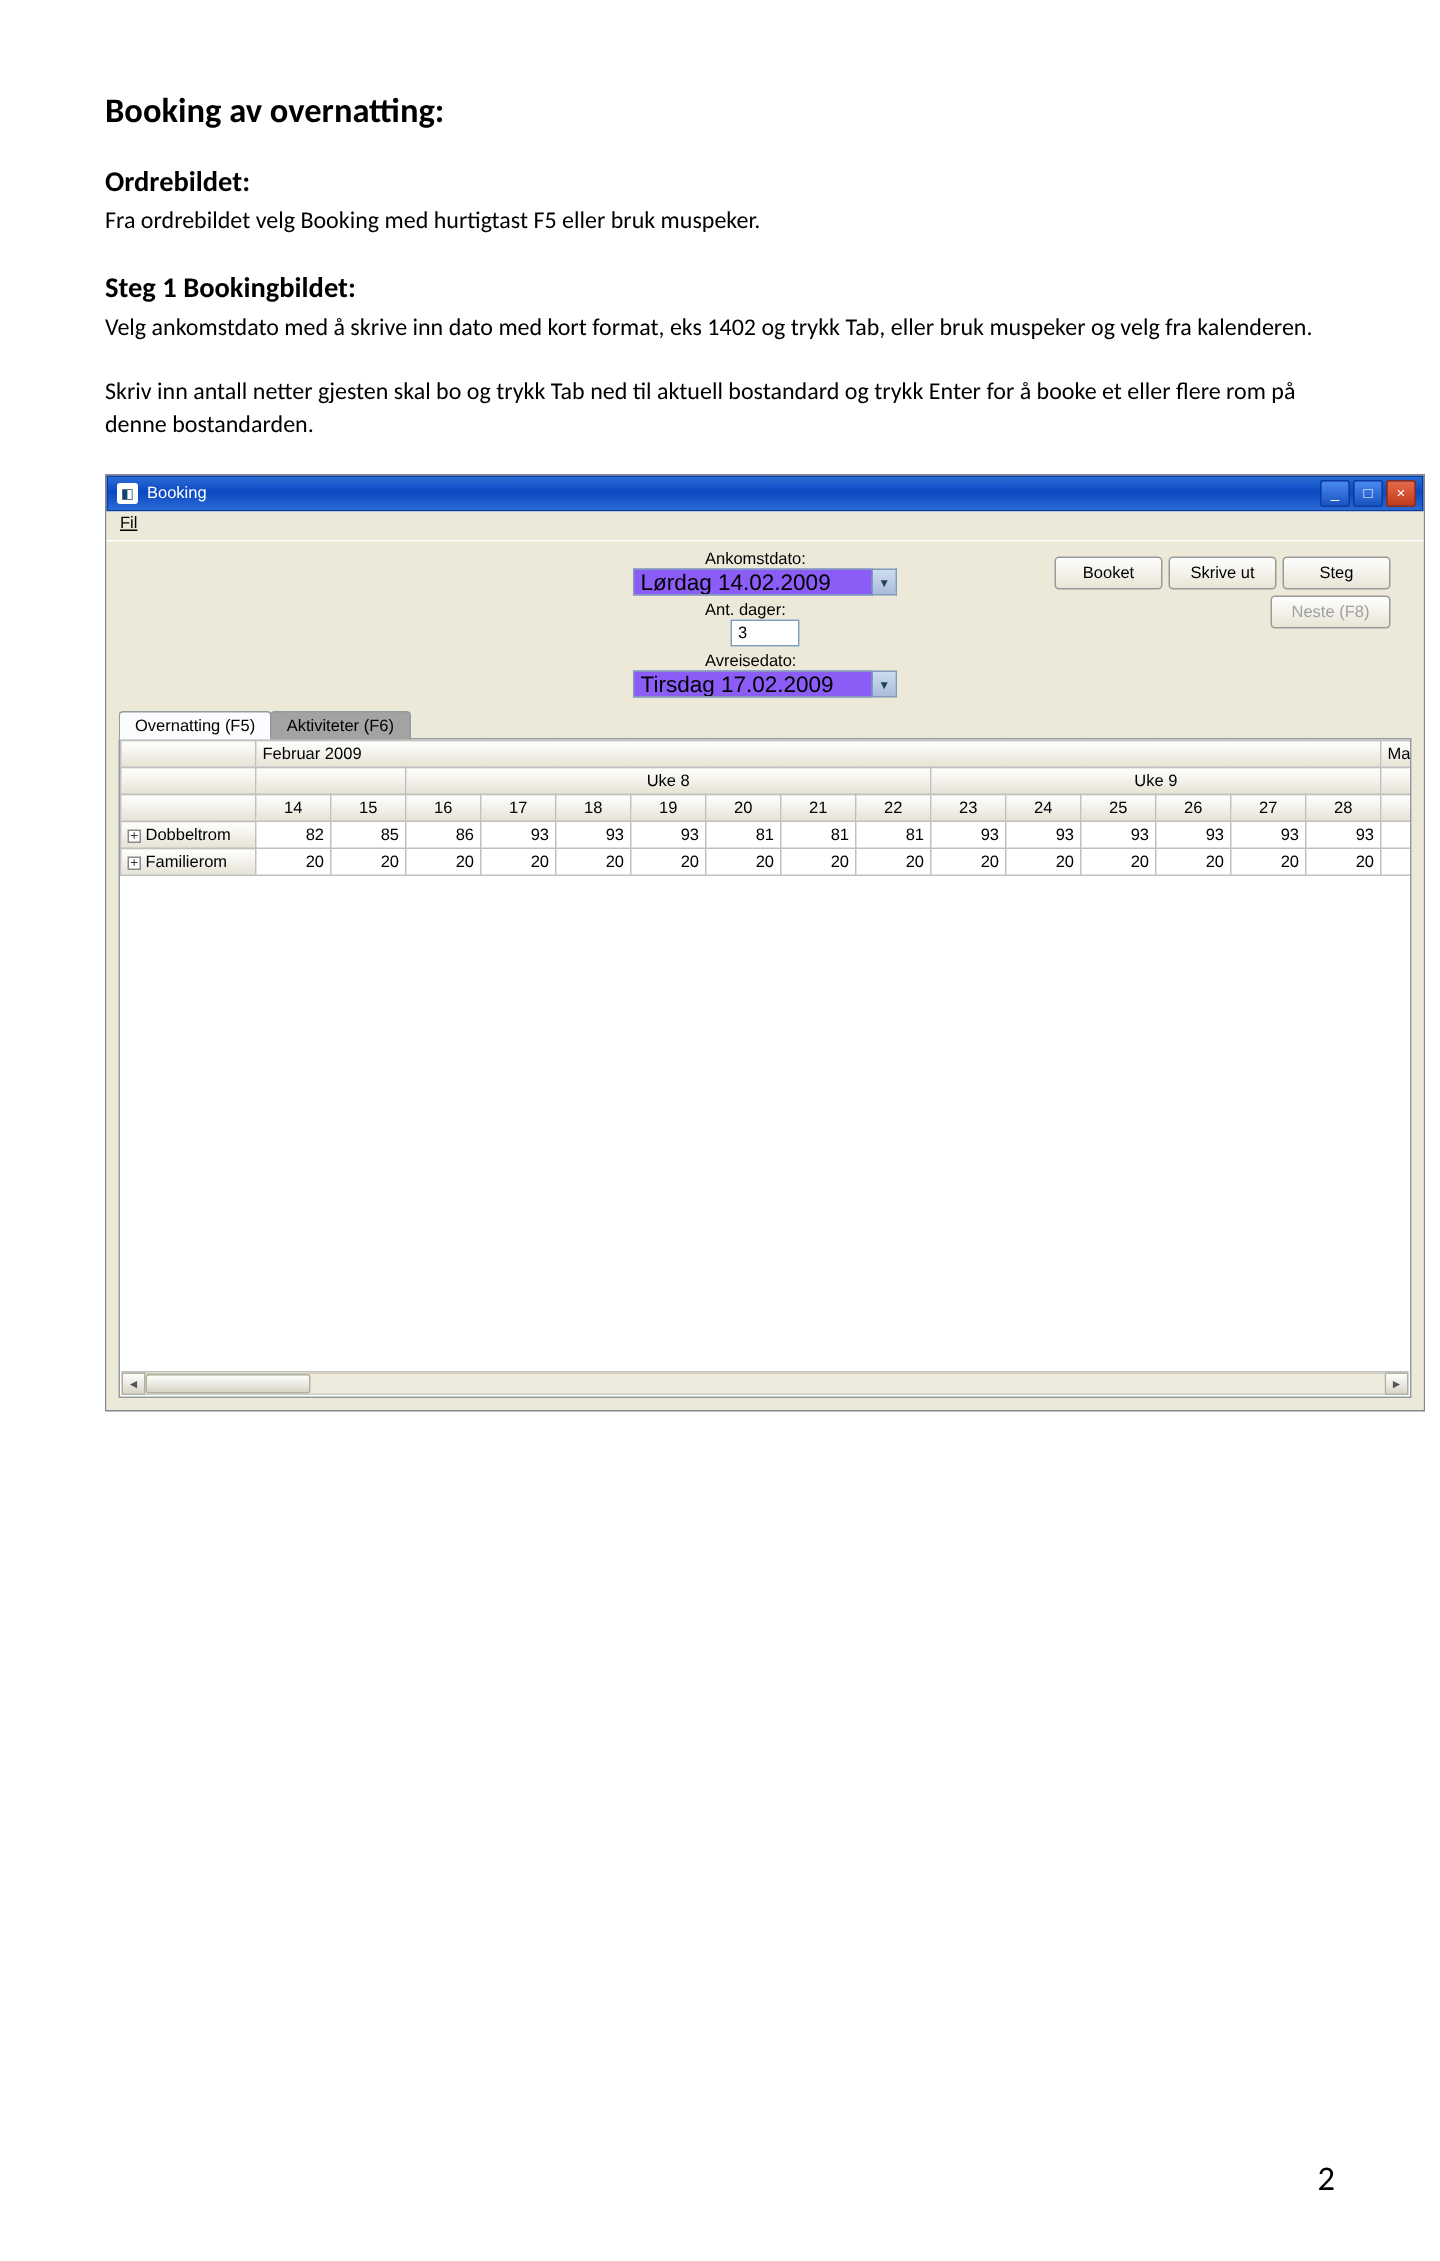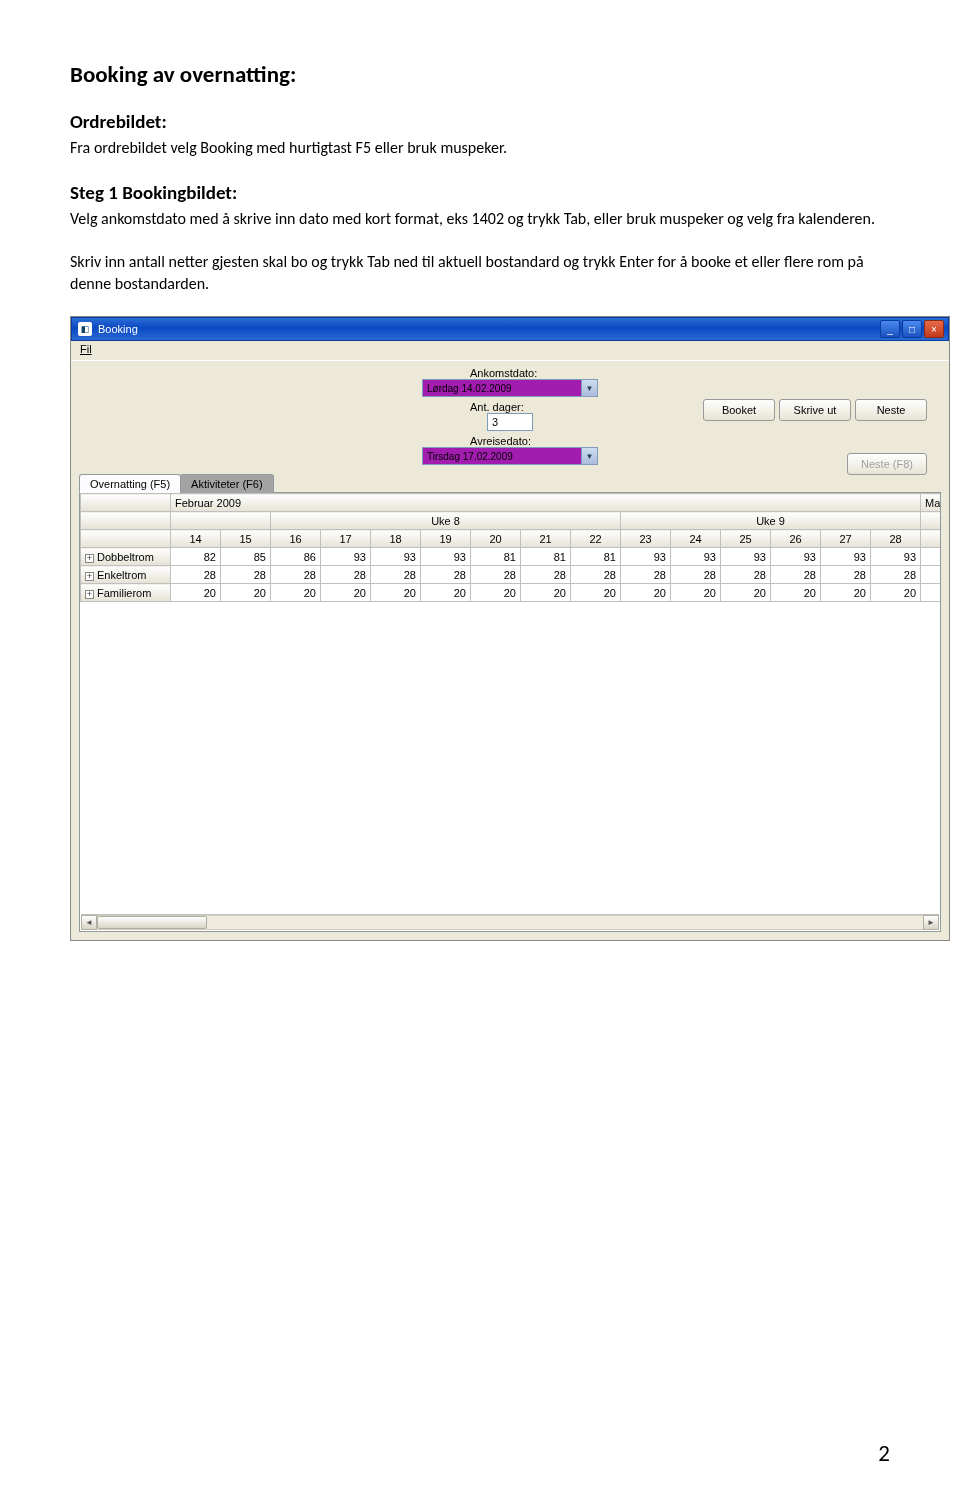--- a/index.html
+++ b/index.html
@@ -74,40 +74,40 @@
     font-size: 11px;
   }
   .form-row {
     display: flex; align-items: center; margin-bottom: 4px; flex-direction: column;
   }
   .form-label { width: 84px; text-align:left; padding-left:2px; }
   .combo {
     display:flex; align-items:stretch; height:18px;
   }
   .combo input {
-    border:1px solid #7f9db9; font-size:10px; font-family:Tahoma,Arial,sans-serif;
-    padding: 1px 4px; width: 160px; background:#a21caf;
+    border:1px solid #7f9db9; font-size:15px; font-family:Tahoma,Arial,sans-serif;
+    padding: 1px 4px; width: 160px; background:#8b5cf6;
   }
   .combo .combo-btn {
     width:16px; border:1px solid #7f9db9; border-left:none;
     background: linear-gradient(to bottom,#cde,#abd);
     display:flex;align-items:center;justify-content:center;font-size:8px;color:#245;
   }
   .small-input {
     border:1px solid #7f9db9; font-size:11px; font-family:Tahoma,Arial;
     padding:1px 4px; width:46px; height:18px; background:#fff;
   }
   .right-buttons { position:absolute; right: 14px; top: 4px; display:flex; gap:4px; }
   .form-wrap { position:relative; }
   .winbtn {
     height: 22px; min-width: 72px;
     background: linear-gradient(to bottom,#fefefe,#e8e5d6);
     border:1px solid #999; border-radius:3px;
     font-size:11px; font-family:Tahoma,Arial; text-align:center;
-    display:flex;align-items:center;justify-content:center; padding:0 12px;margin-top:28px;
+    display:flex;align-items:center;justify-content:center; padding:0 12px;
   }
   .winbtn.disabled { color:#a0a0a0; }
   .tabs { display:flex; margin-top: 8px; position:relative; z-index:2; }
   .tab {
     padding: 3px 10px 2px; font-size:11px; border:1px solid #919b9c;
     border-bottom:none; background: #a3a3a3;
     border-top-left-radius:3px; border-top-right-radius:3px;
     position:relative; top:1px; margin-right:-1px;
   }
   .tab.active {
@@ -217,21 +217,21 @@
             <span>▼</span>
           </div>
         </div>
       </div>
 
       <div class="right-buttons">
         <div style="display:flex;flex-direction:column;gap:4px;align-items:flex-end;">
           <div style="display:flex;gap:4px;">
             <div class="winbtn">Booket</div>
             <div class="winbtn">Skrive ut</div>
-            <div class="winbtn">Neste</div>
+            <div class="winbtn">Steg</div>
           </div>
           <div class="winbtn disabled" style="min-width:80px;">Neste (F8)</div>
         </div>
       </div>
     </div>
 
     <div class="tabs">
       <div class="tab active">Overnatting (F5)</div>
       <div class="tab">Aktiviteter (F6)</div>
     </div>
@@ -303,39 +303,20 @@
           <td>81</td>
           <td>93</td>
           <td>93</td>
           <td>93</td>
           <td>93</td>
           <td>93</td>
           <td>93</td>
           <td></td>
         </tr>
         <tr>
-          <td class="rowhead"><span class="plus">+</span>Enkeltrom</td>
-          <td>28</td>
-          <td>28</td>
-          <td>28</td>
-          <td>28</td>
-          <td>28</td>
-          <td>28</td>
-          <td>28</td>
-          <td>28</td>
-          <td>28</td>
-          <td>28</td>
-          <td>28</td>
-          <td>28</td>
-          <td>28</td>
-          <td>28</td>
-          <td>28</td>
-          <td></td>
-        </tr>
-        <tr>
           <td class="rowhead"><span class="plus">+</span>Familierom</td>
           <td>20</td>
           <td>20</td>
           <td>20</td>
           <td>20</td>
           <td>20</td>
           <td>20</td>
           <td>20</td>
           <td>20</td>
           <td>20</td>

